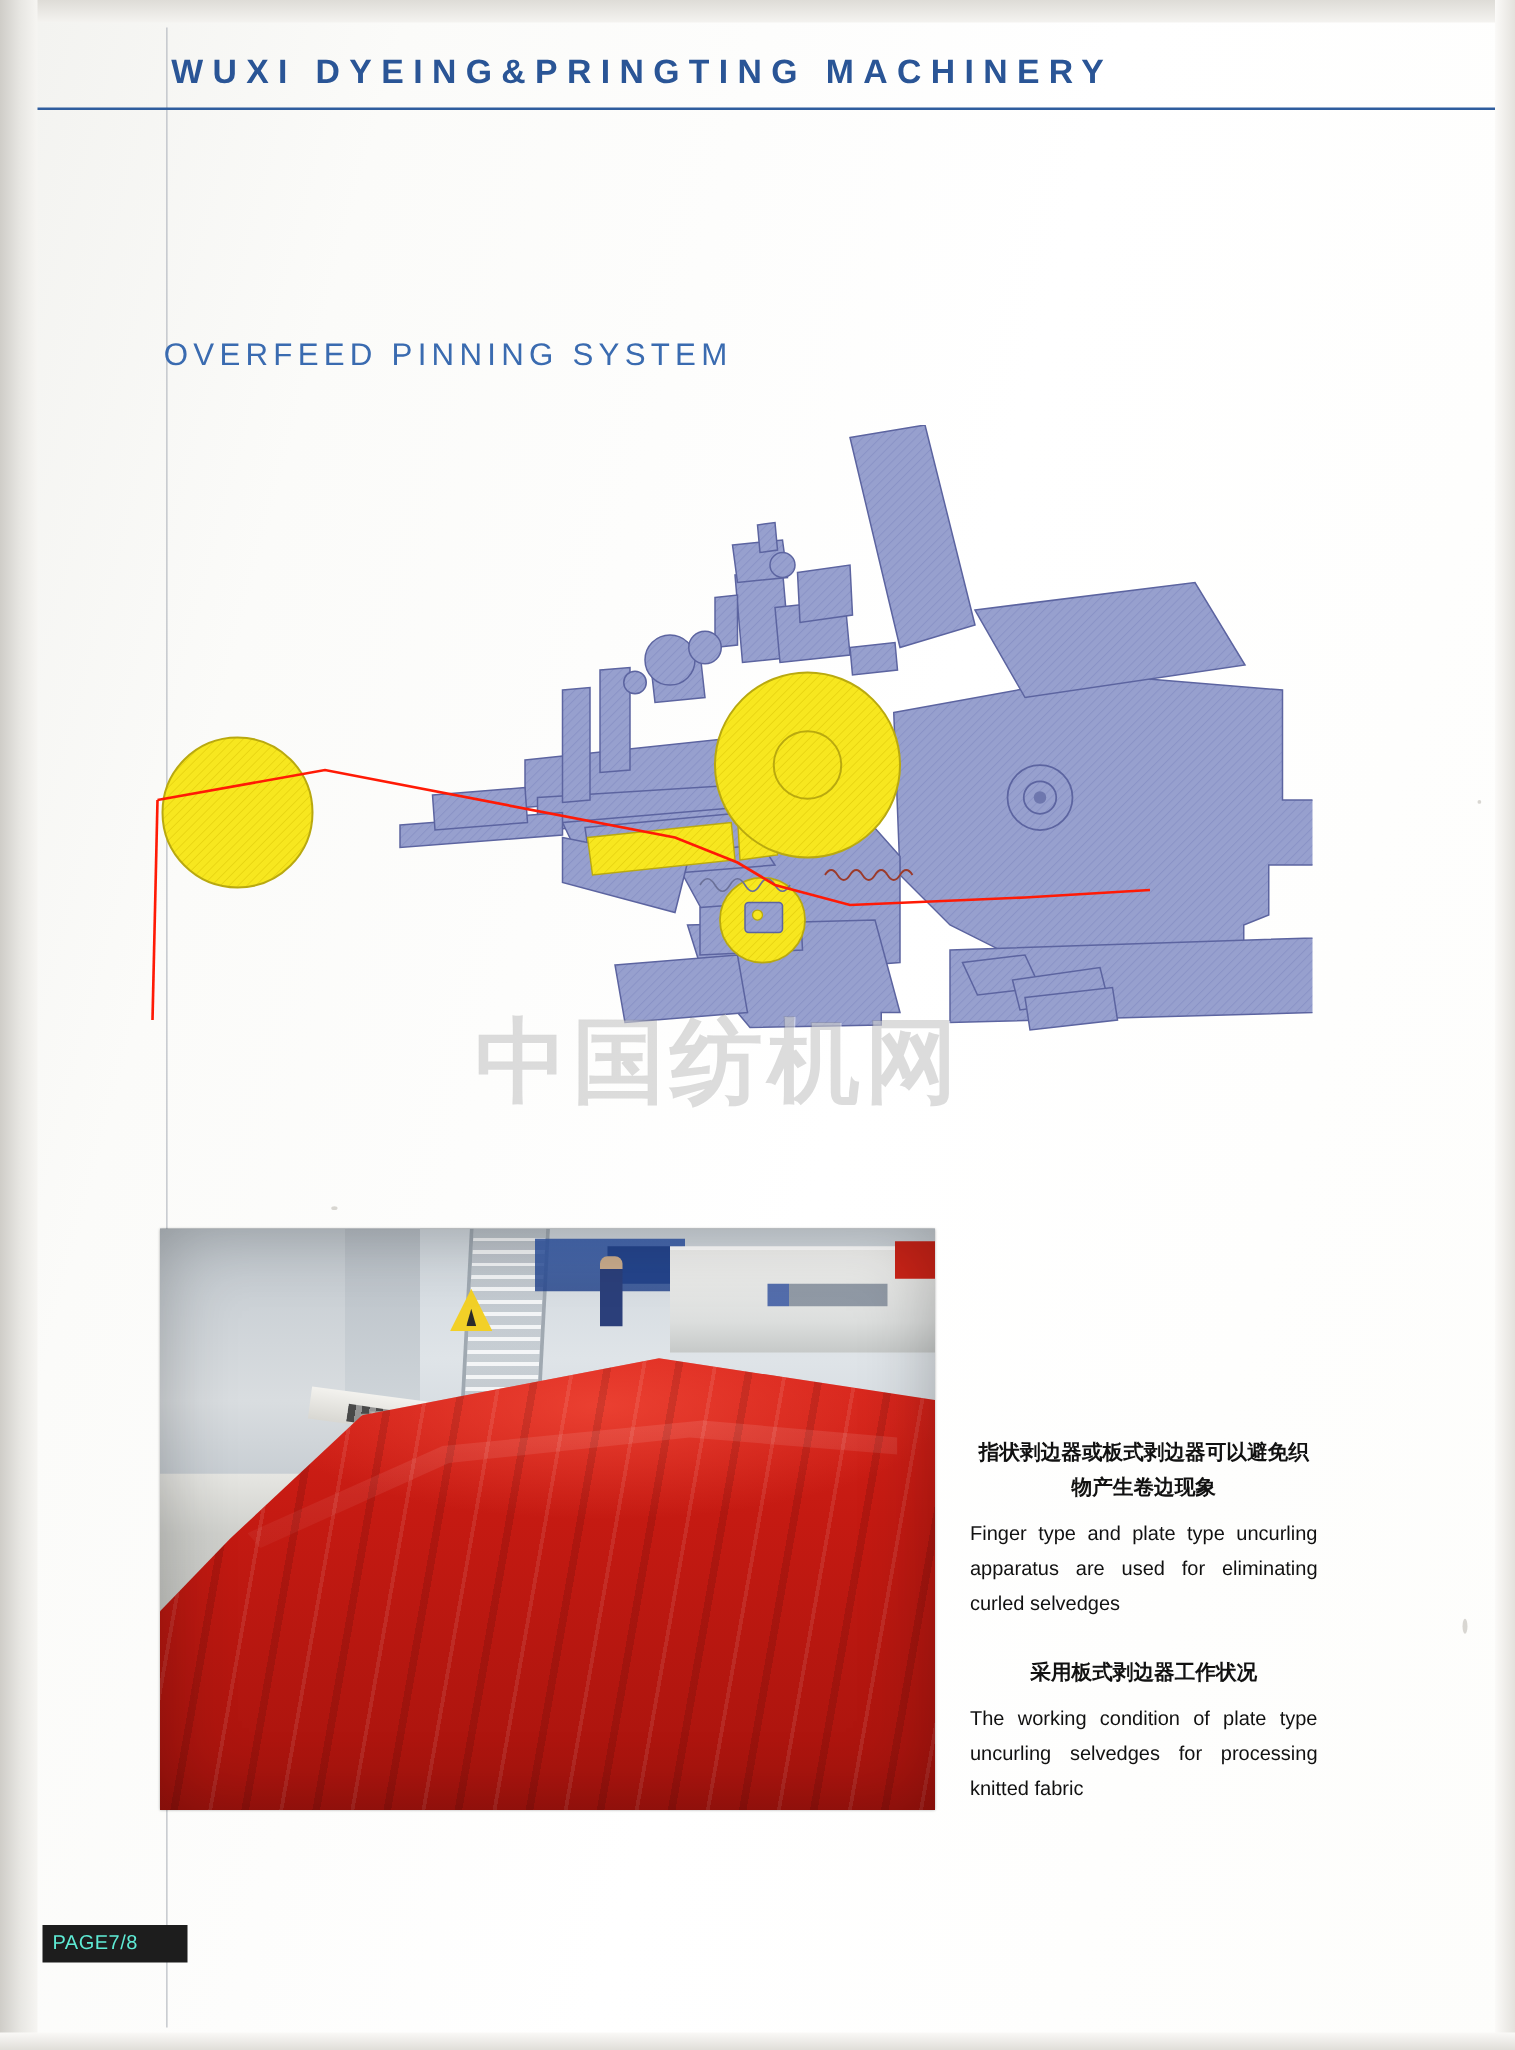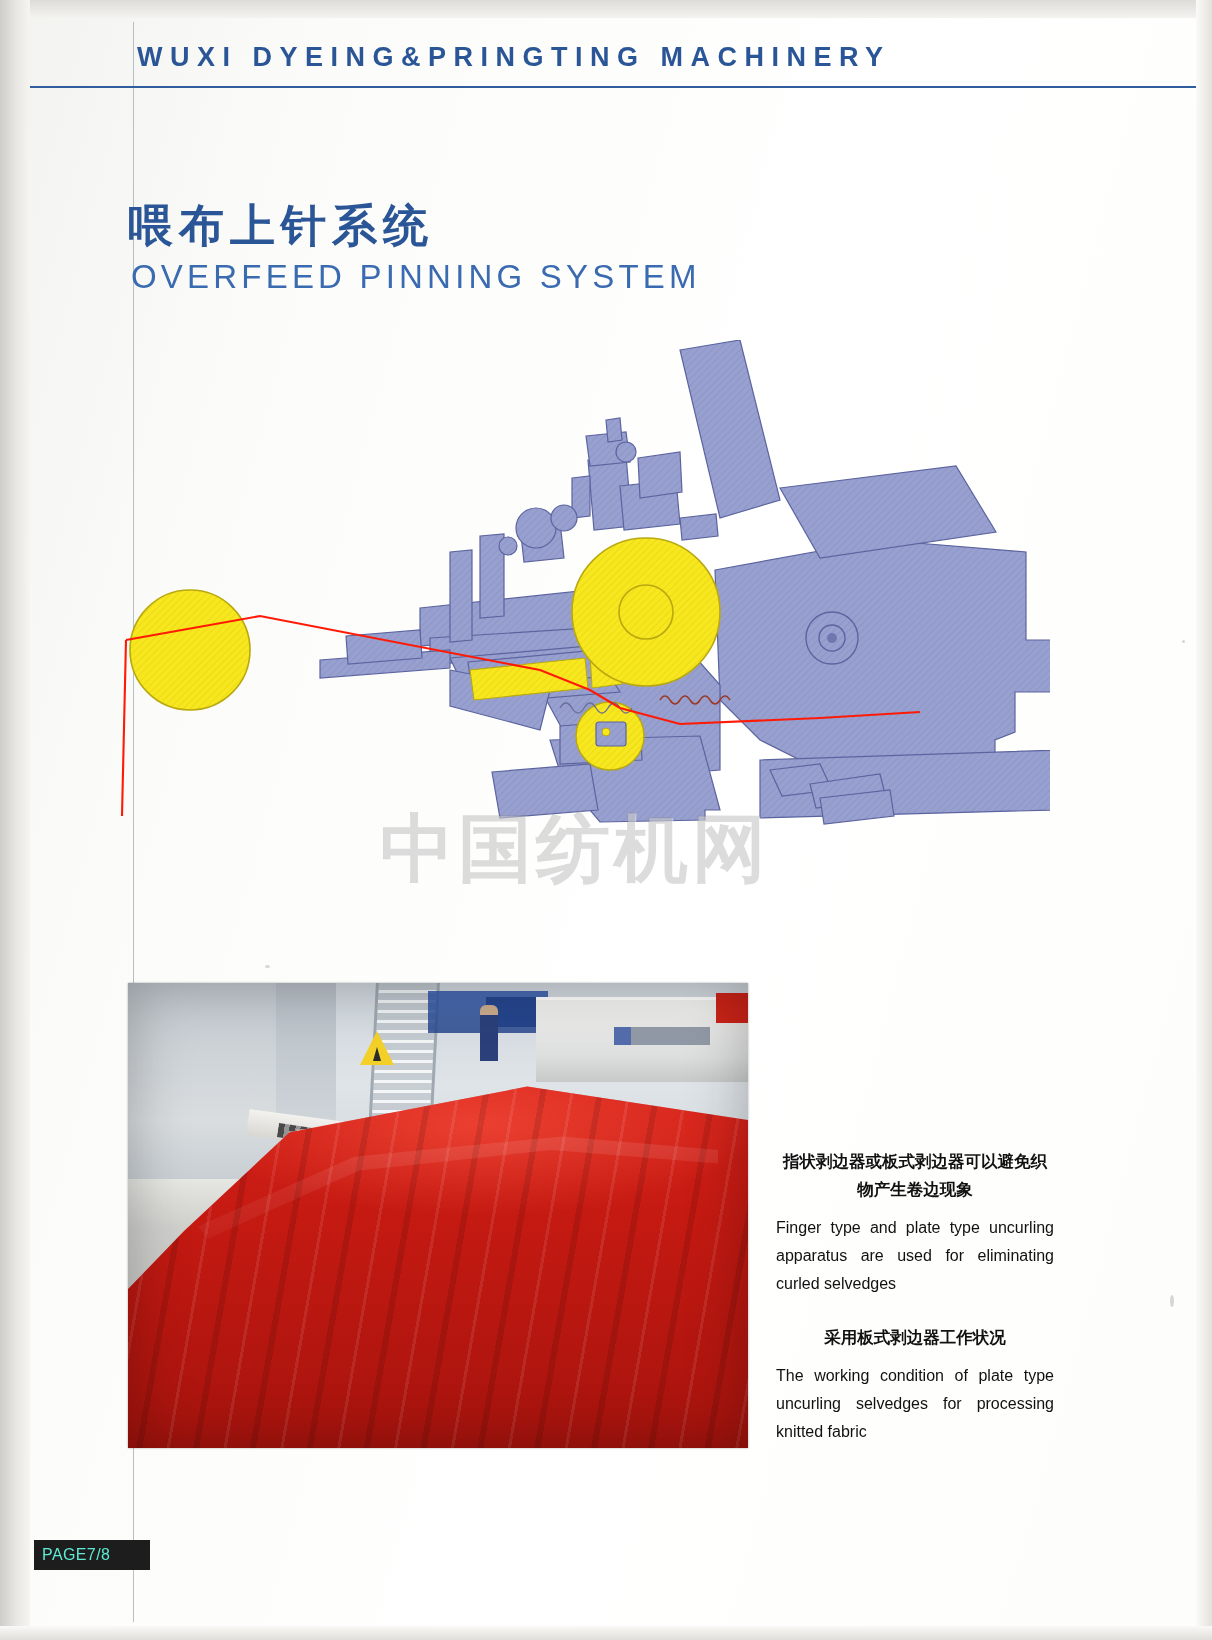--- a/index.html
+++ b/index.html
@@ -80,22 +80,22 @@
     position: absolute;
     left: 128px; top: 196px;
     font-size: 45px;
     letter-spacing: 6px;
     color: #2a5596;
     font-weight: bold;
     font-family: "DejaVu Sans", sans-serif;
   }
   .title-en {
     position: absolute;
-    left: 131px; top: 258px;
-    font-size: 33px;
+    left: 131px; top: 270px;
+    font-size: 25px;
     letter-spacing: 4.2px;
     color: #3a6bb0;
     font-family: "Liberation Sans", sans-serif;
   }
 
   
   #drawing {
     position: absolute;
     left: 120px; top: 340px;
     width: 930px; height: 560px;
@@ -359,21 +359,20 @@
   <div class="gutter-top"></div>
   <div class="gutter-left"></div>
   <div class="gutter-right"></div>
   <div class="gutter-bottom"></div>
 
   <div class="margin-rule"></div>
 
   <div class="header-title">WUXI DYEING&amp;PRINGTING MACHINERY</div>
   <div class="header-rule"></div>
 
-  <div class="title-cn">喂布上针系统</div>
   <div class="title-en">OVERFEED PINNING SYSTEM</div>
 
   <div id="drawing">
     <svg width="930" height="560" viewBox="0 0 930 560" xmlns="http://www.w3.org/2000/svg">
       <defs>
         <pattern id="hatch" width="5" height="5" patternUnits="userSpaceOnUse" patternTransform="rotate(45)">
           <rect width="5" height="5" fill="#97a0ce"></rect>
           <line x1="0" y1="0" x2="0" y2="5" stroke="#8a93c6" stroke-width="1.6"></line>
         </pattern>
         <pattern id="hatchY" width="5" height="5" patternUnits="userSpaceOnUse" patternTransform="rotate(45)">

